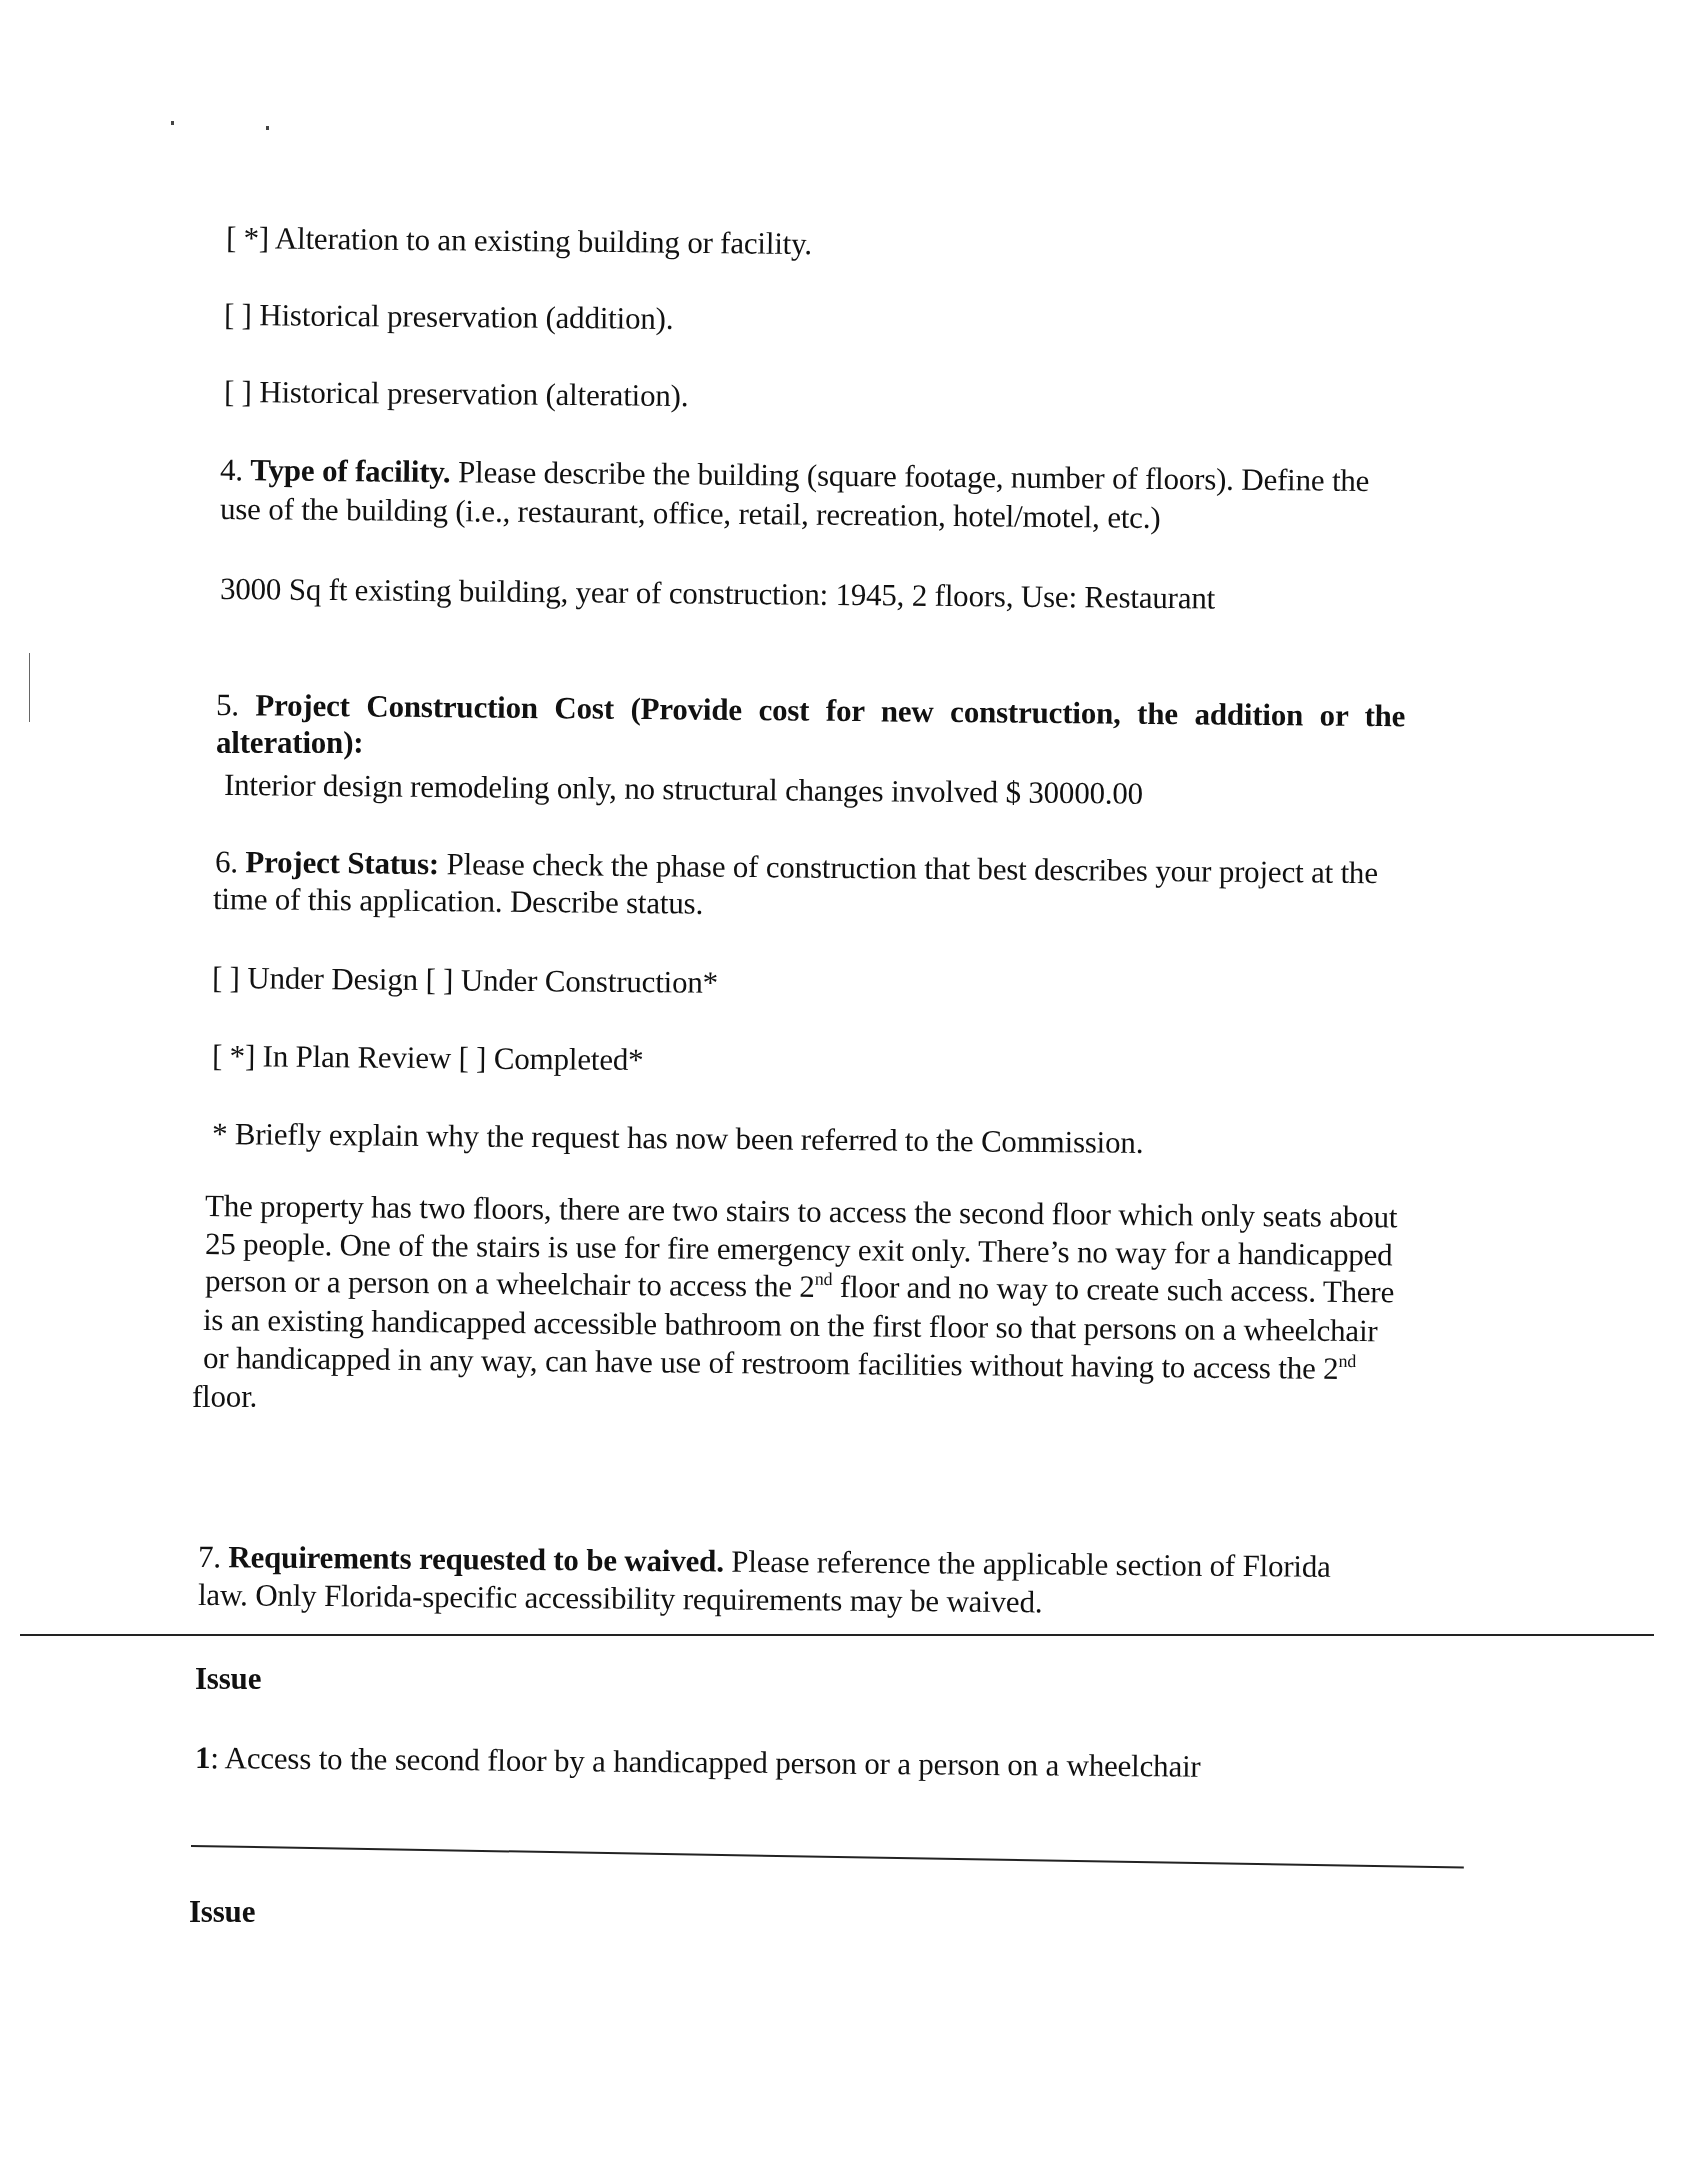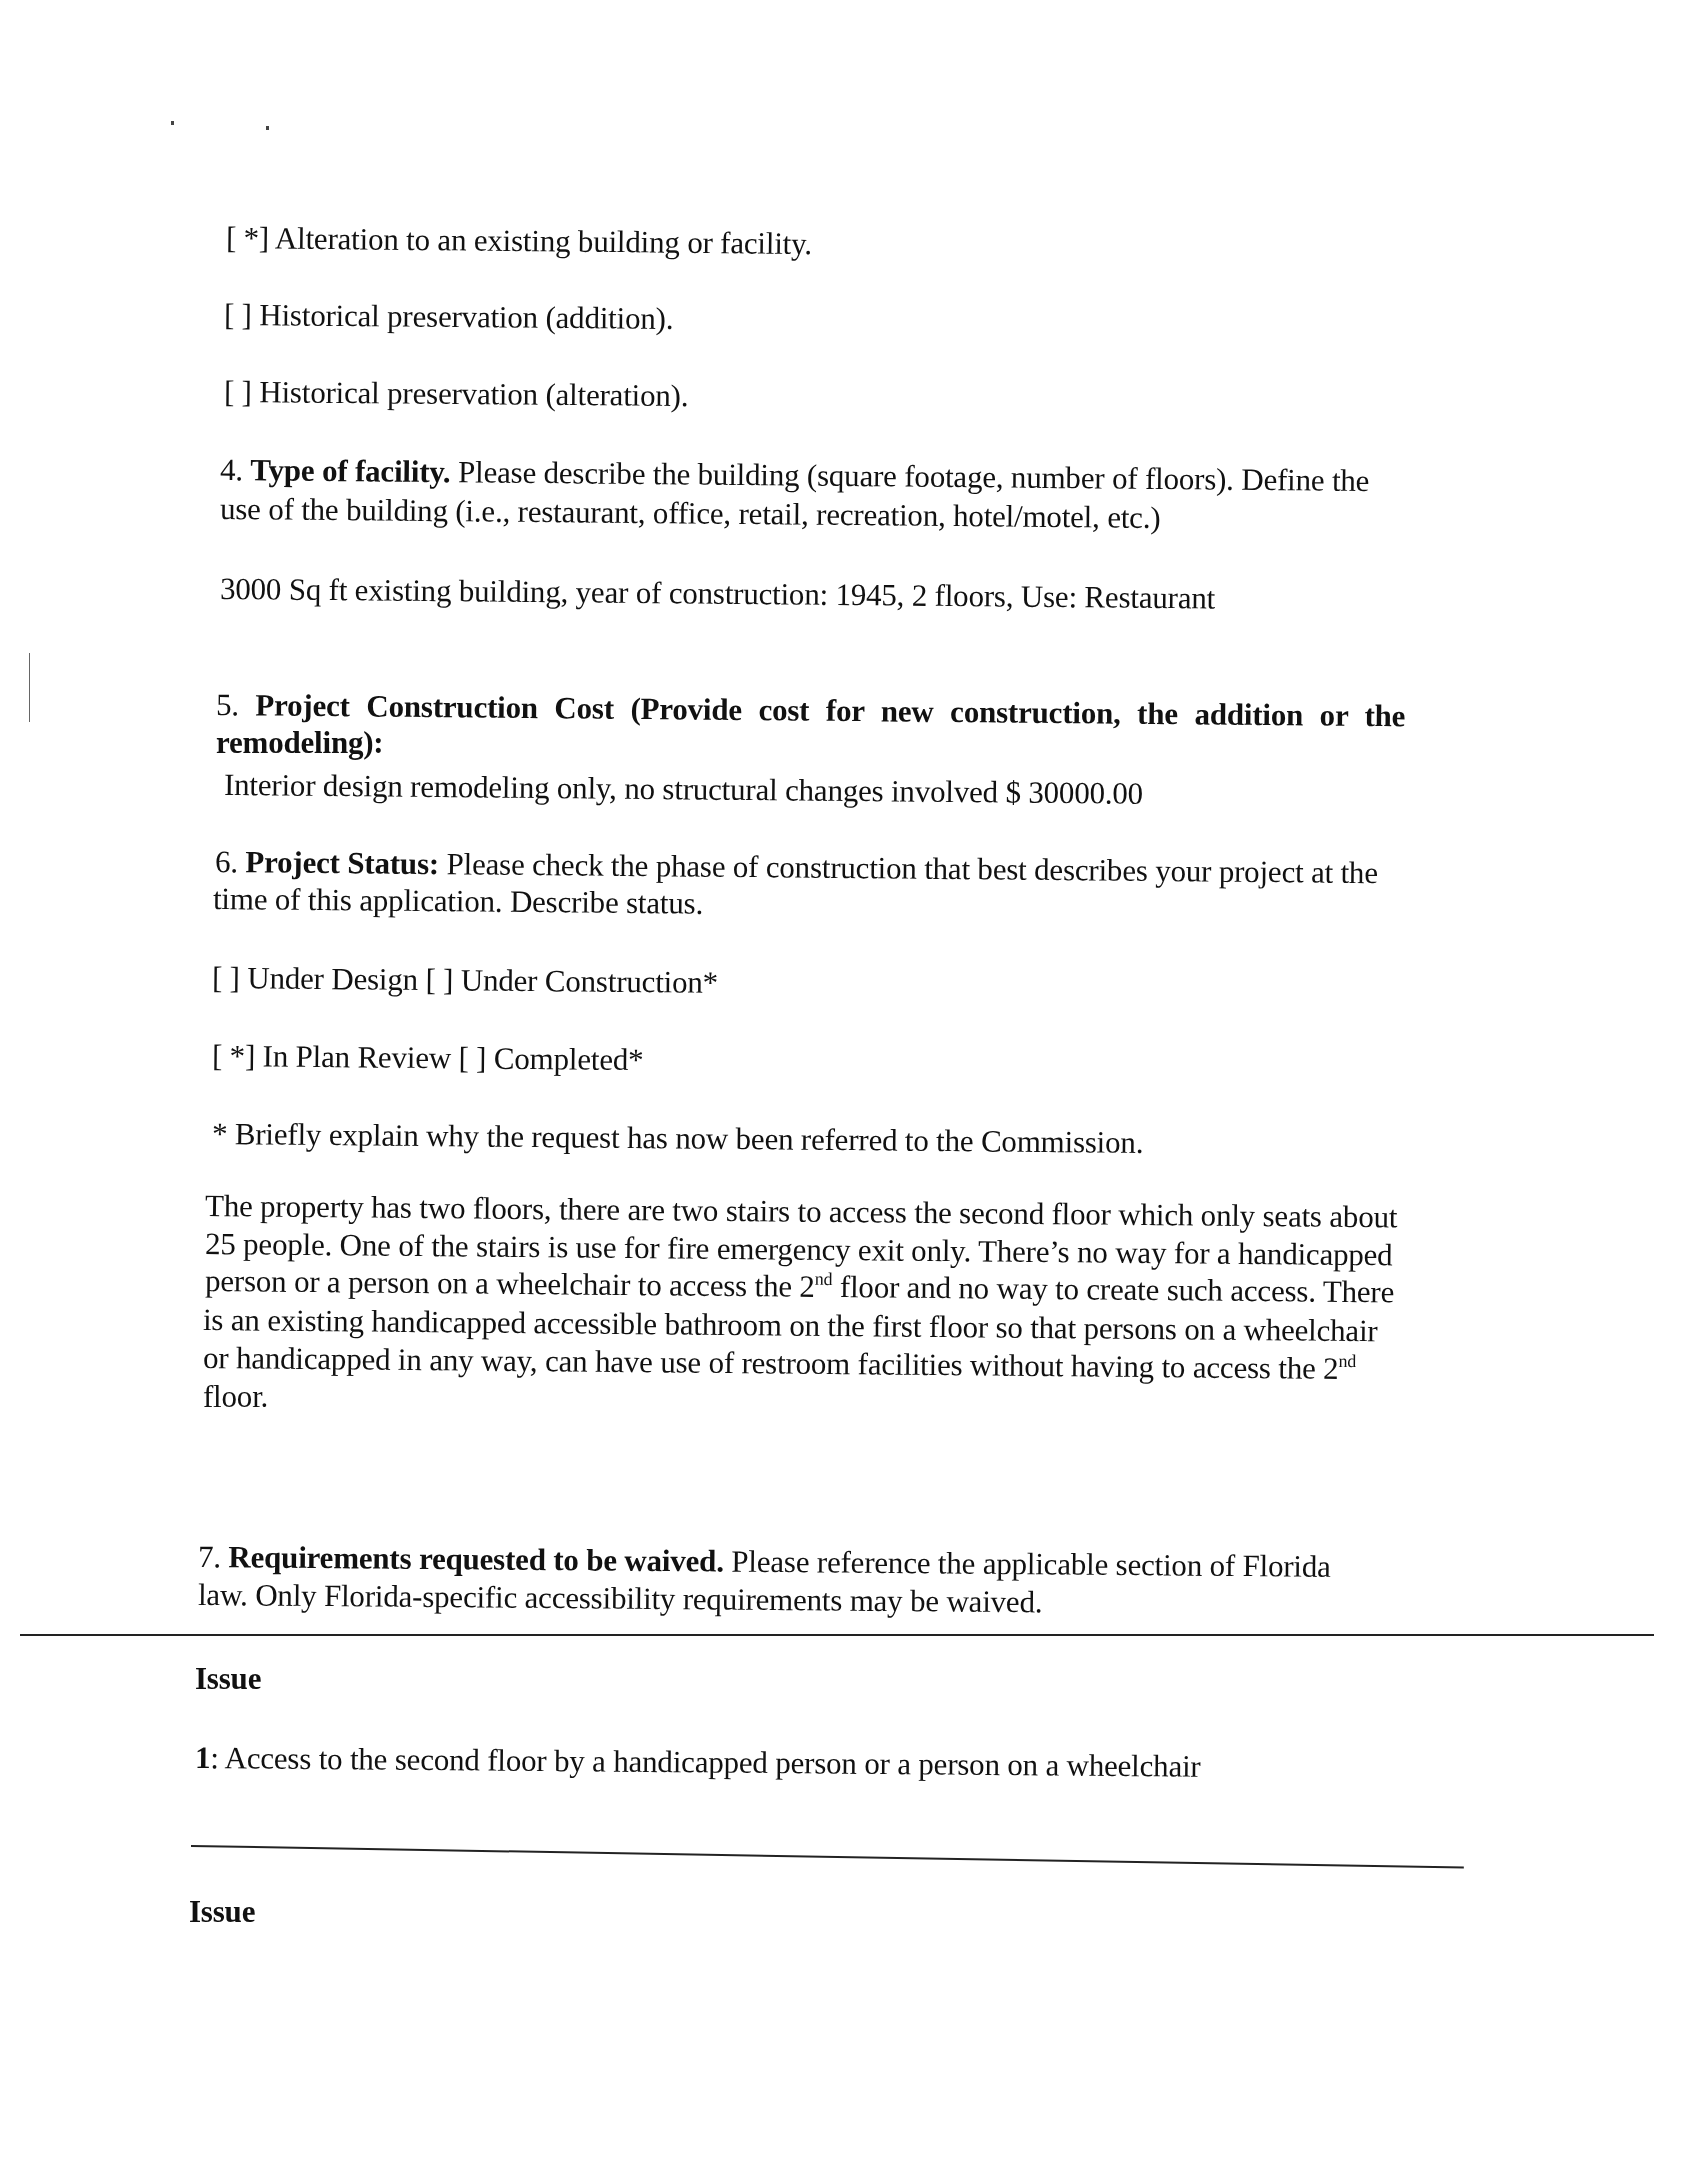--- a/index.html
+++ b/index.html
@@ -45,21 +45,21 @@
 </div>
 <div class="line" style="left:220px;top:571px;transform:rotate(0.55deg);transform-origin:left center;">
   <span>3000 Sq ft existing building, year of construction: 1945, 2 floors, Use: Restaurant</span>
 </div>
 
 <div class="line" style="left:216px;top:687px;font-weight:bold;word-spacing:9px;transform:rotate(0.55deg);transform-origin:left center;">
   <span style="font-weight:normal">5.</span>
   <span>Project Construction Cost (Provide cost for new construction, the addition or the</span>
 </div>
 <div class="line" style="left:216px;top:725px;font-weight:bold;">
-  <span>remodeling):</span>
+  <span>alteration):</span>
 </div>
 <div class="line" style="left:224px;top:767px;transform:rotate(0.55deg);transform-origin:left center;">
   <span>Interior design remodeling only, no structural changes involved $ 30000.00</span>
 </div>
 
 <div class="line" style="left:215px;top:844px;transform:rotate(0.55deg);transform-origin:left center;">
   <span>6.</span>
   <b>Project Status:</b>
   <span>Please check the phase of construction that best describes your project at the</span>
 </div>
@@ -84,21 +84,21 @@
 </div>
 <div class="line" style="left:205px;top:1263px;transform:rotate(0.55deg);transform-origin:left center;">
   <span>person or a person on a wheelchair to access the 2</span><sup>nd</sup><span> floor and no way to create such access. There</span>
 </div>
 <div class="line" style="left:203px;top:1302px;transform:rotate(0.55deg);transform-origin:left center;">
   <span>is an existing handicapped accessible bathroom on the first floor so that persons on a wheelchair</span>
 </div>
 <div class="line" style="left:203px;top:1340px;transform:rotate(0.55deg);transform-origin:left center;">
   <span>or handicapped in any way, can have use of restroom facilities without having to access the 2</span><sup>nd</sup>
 </div>
-<div class="line" style="left:203px;top:1379px;">
+<div class="line" style="left:192px;top:1379px;">
   <span>floor.</span>
 </div>
 
 <div class="line" style="left:198px;top:1539px;transform:rotate(0.5deg);transform-origin:left center;">
   <span>7.</span>
   <b>Requirements requested to be waived.</b>
   <span>Please reference the applicable section of Florida</span>
 </div>
 <div class="line" style="left:198px;top:1577px;transform:rotate(0.5deg);transform-origin:left center;">
   <span>law.  Only Florida-specific accessibility requirements may be waived.</span>

